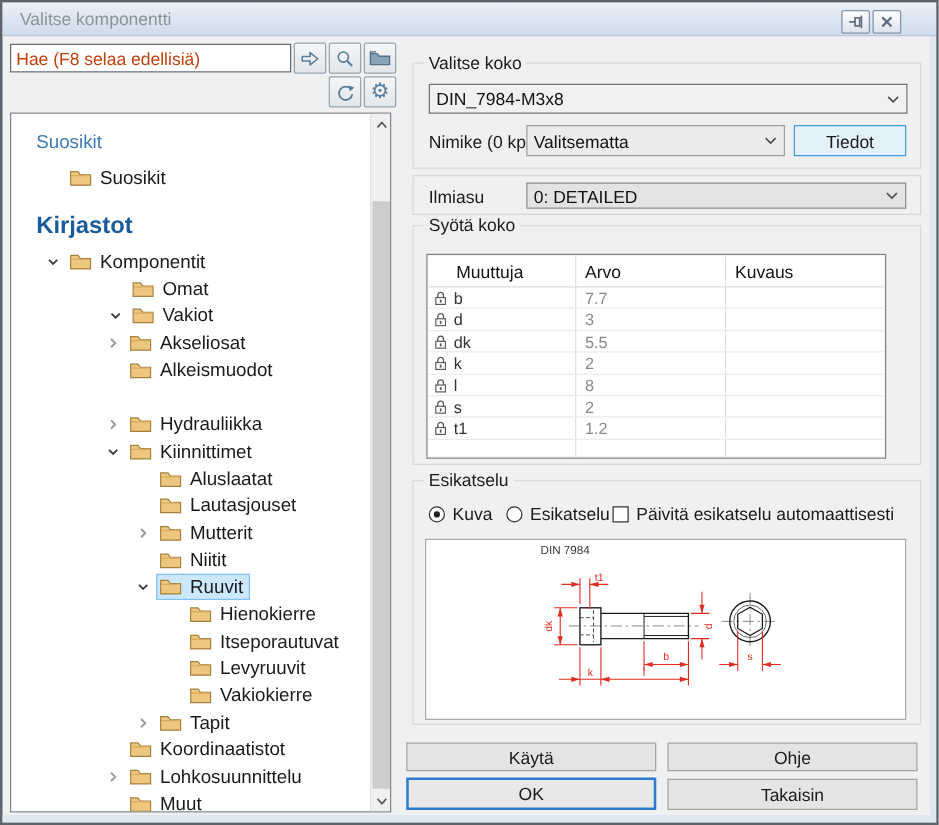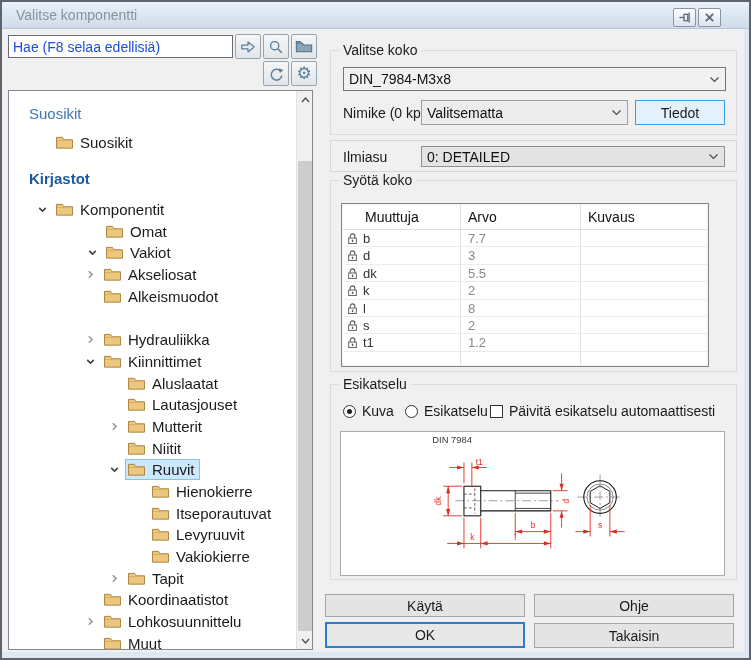--- a/index.html
+++ b/index.html
@@ -11,30 +11,30 @@
 
   
   .titlebar{position:absolute;left:0;top:0;right:0;height:27px;background:linear-gradient(#e9f0f8,#cfdcec);border-bottom:1px solid #b9c6d6;}
   .titlebar .title{position:absolute;left:14px;top:0;line-height:27px;font-size:14px;color:#8a929b;}
   .winbtn{position:absolute;top:6px;width:23px;height:19px;background:linear-gradient(#fdfeff,#dde4ee);border:1px solid #8795a8;border-radius:2px;padding:0;display:flex;align-items:center;justify-content:center;cursor:default;}
   .winbtn svg{display:block;}
   .btn-pin{right:53px;}
   .btn-close{right:28px;}
 
   
-  .search-input{position:absolute;left:6px;top:33px;width:225px;height:23px;border:1px solid #666d76;background:#fff;font-size:14px;color:#1d4ed8;padding:0 4px;font-family:"Liberation Sans",sans-serif;}
+  .search-input{position:absolute;left:6px;top:33px;width:225px;height:23px;border:1px solid #666d76;background:#fff;font-size:14px;color:#c2410c;padding:0 4px;font-family:"Liberation Sans",sans-serif;}
   .toolbtn{position:absolute;width:26px;height:25px;background:linear-gradient(#f4f6f8,#e2e6ea);border:1px solid #98a3ae;border-radius:2px;padding:0;display:flex;align-items:center;justify-content:center;}
   .tb-go{left:233px;top:32px;} .tb-search{left:261px;top:32px;} .tb-browse{left:289px;top:32px;}
   .tb-refresh{left:261px;top:59px;} .tb-gear{left:289px;top:59px;}
   .gear-glyph{font-family:"DejaVu Sans",sans-serif;font-size:17px;color:#5b7f99;line-height:1;}
 
   .treebox{position:absolute;left:6px;top:88px;width:305px;height:560px;background:#fff;border:1px solid #82878f;overflow:hidden;}
   .treecontent{position:absolute;left:0;top:0;right:16px;bottom:0;overflow:hidden;}
   .tree-h1{margin:14px 0 0 20px;font-size:15px;color:#3d7ab8;height:20px;}
-  .tree-h2{margin:16px 0 9px 20px;font-size:15px;font-weight:bold;color:#1c5a9e;height:20px;}
+  .tree-h2{margin:16px 0 9px 20px;font-size:19px;font-weight:bold;color:#1c5a9e;height:20px;}
   .trow{display:flex;align-items:center;height:21.7px;font-size:15px;color:#1a1a1a;white-space:nowrap;}
   .trow .chev{width:22px;height:16px;display:flex;align-items:center;justify-content:center;flex:0 0 22px;}
   .trow .chev svg{width:11px;height:11px;}
   .l1{padding-left:22px;} .l2{padding-left:72px;} .l3{padding-left:70px;} .l4{padding-left:94px;} .l5{padding-left:118px;}
   .selwrap{display:flex;align-items:center;padding:1px 4px 1px 1px;border:1px solid transparent;}
   .trow.selected .selwrap{background:#cce8ff;border:1px solid #84c3ee;}
   .fold{width:19px;height:15px;margin-right:6px;flex:0 0 19px;}
   .favrow{margin-top:7px;}
 
   

